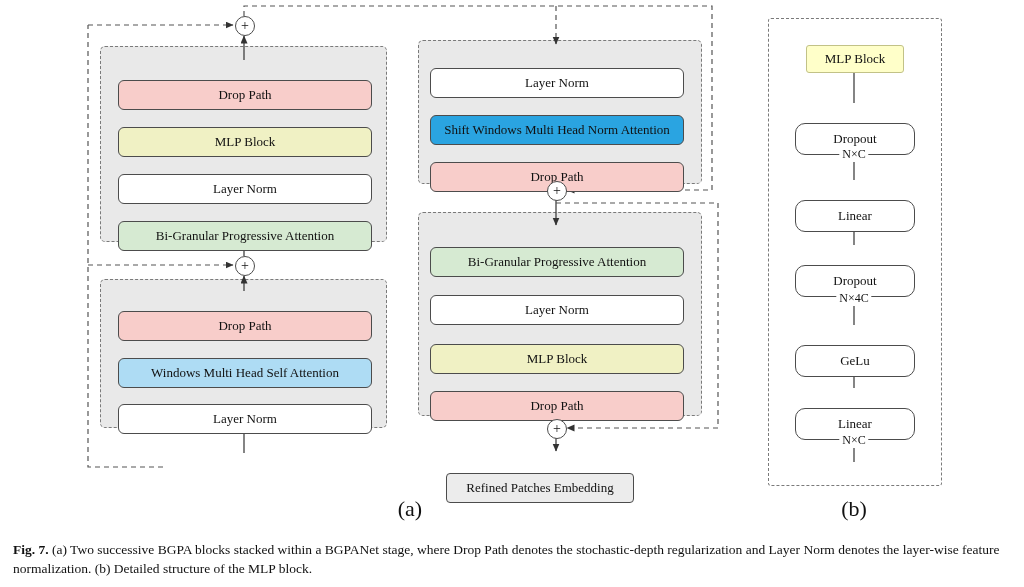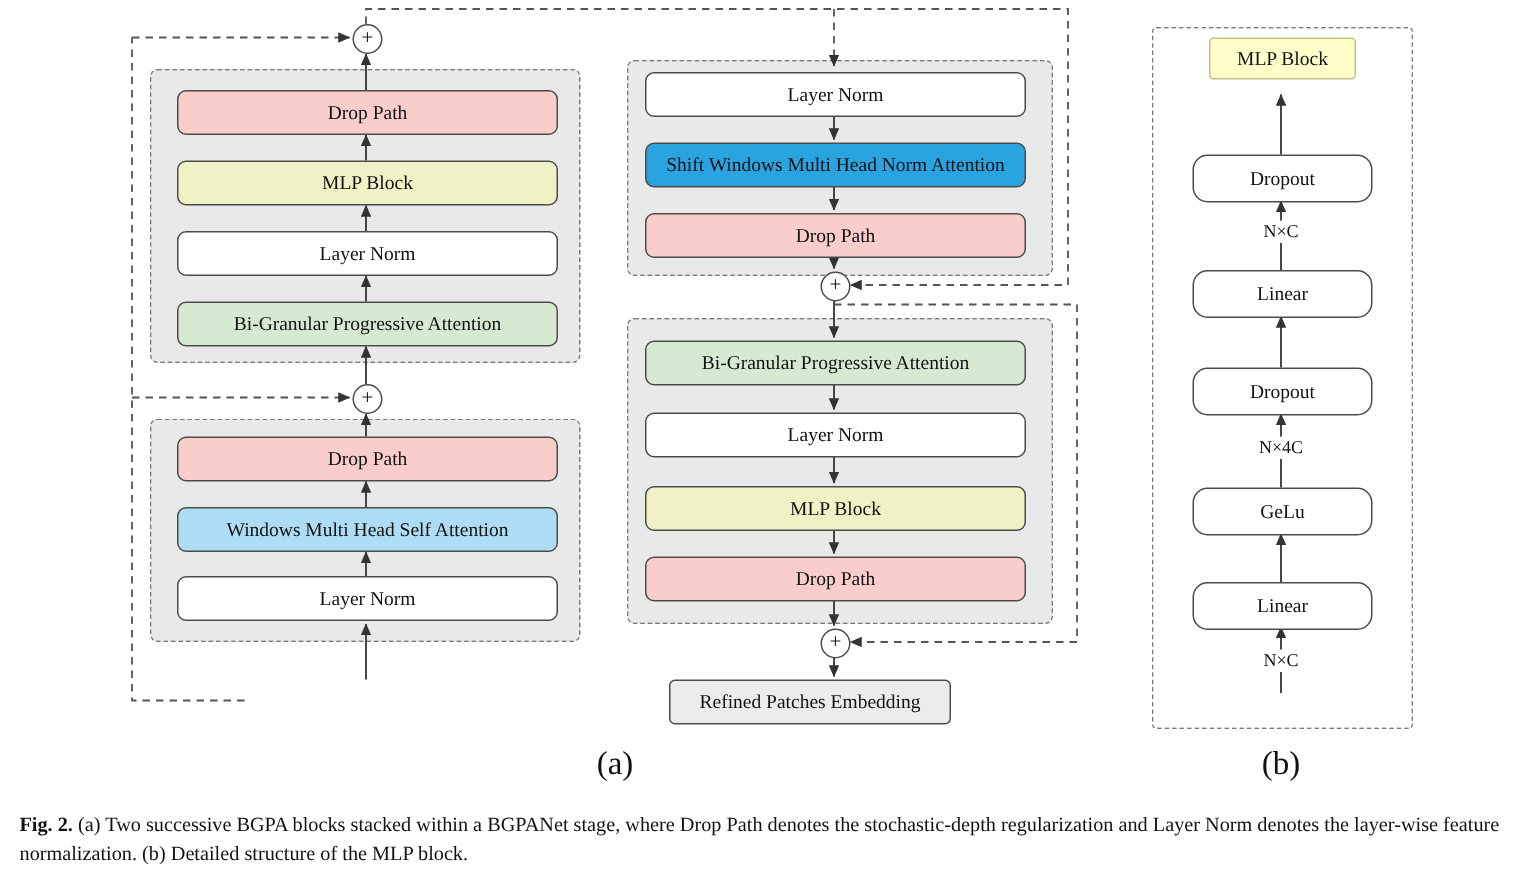--- a/index.html
+++ b/index.html
@@ -1,20 +1,20 @@
 <!DOCTYPE html>
 <html><head>
 <meta charset="utf-8">
 <style>
   html,body{margin:0;padding:0;background:#fff;}
   .page{position:relative;width:1024px;height:587px;background:#ffffff;font-family:"Liberation Serif",serif;overflow:hidden;}
   .groupbox{position:absolute;background:#e9e9e9;border:1.4px dashed #7a7a7a;border-radius:5px;z-index:1;}
   .dashedbox{position:absolute;border:1.4px dashed #7a7a7a;border-radius:3px;background:#ffffff;z-index:1;}
   .overlay{position:absolute;left:0;top:0;z-index:2;}
-  .box{position:absolute;display:flex;align-items:center;justify-content:center;border:1px solid #4c4c4c;border-radius:6px;font-size:13px;color:#111;z-index:3;text-align:center;line-height:1.1;}
+  .box{position:absolute;display:flex;align-items:center;justify-content:center;border:1px solid #4c4c4c;border-radius:6px;font-size:13px;color:#111;z-index:3;text-align:center;line-height:1.1;margin-top:20px;}
   .io{border-radius:4px;}
   .blayer{border-radius:10px;}
   .mlp-tag{border-radius:3px;border-color:#c2c287;}
   .plus{position:absolute;width:18px;height:18px;border:1px solid #4c4c4c;border-radius:50%;background:#fff;z-index:4;display:flex;align-items:center;justify-content:center;font-size:14px;line-height:1;color:#111;}
   .dim{position:absolute;transform:translateX(-50%);background:#fff;padding:0 3px;font-size:12px;color:#111;z-index:3;}
   .panel-label{position:absolute;width:80px;text-align:center;font-size:22px;color:#111;z-index:3;}
   .caption{position:absolute;left:13px;top:541px;width:998px;font-size:13.5px;line-height:1.4;color:#111;z-index:3;}
   .caption .tag{font-weight:bold;}
 </style>
 </head>
@@ -104,17 +104,17 @@
   <div class="box blayer" style="left: 795px; top: 325px; width: 118px; height: 30px; background-color: rgb(255, 255, 255); text-align: center;">GeLu</div>
   <div class="box blayer" style="left: 795px; top: 388px; width: 118px; height: 30px; background-color: rgb(255, 255, 255);">Linear</div>
   <div class="dim" style="left:854px;top:147px">N×C</div>
   <div class="dim" style="left:854px;top:291px">N×4C</div>
   <div class="dim" style="left:854px;top:433px">N×C</div>
 
   <div class="panel-label" style="left:370px;top:496px">(a)</div>
   <div class="panel-label" style="left:814px;top:496px">(b)</div>
 
   <div class="caption">
-    <span class="tag">Fig. 2.</span>
+    <span class="tag">Fig. 7.</span>
     <span>(a) Two successive BGPA blocks stacked within a BGPANet stage, where Drop Path denotes the stochastic-depth regularization and Layer Norm denotes the layer-wise feature normalization. (b) Detailed structure of the MLP block.</span>
   </div>
 
 </div>
 
 </body></html>

